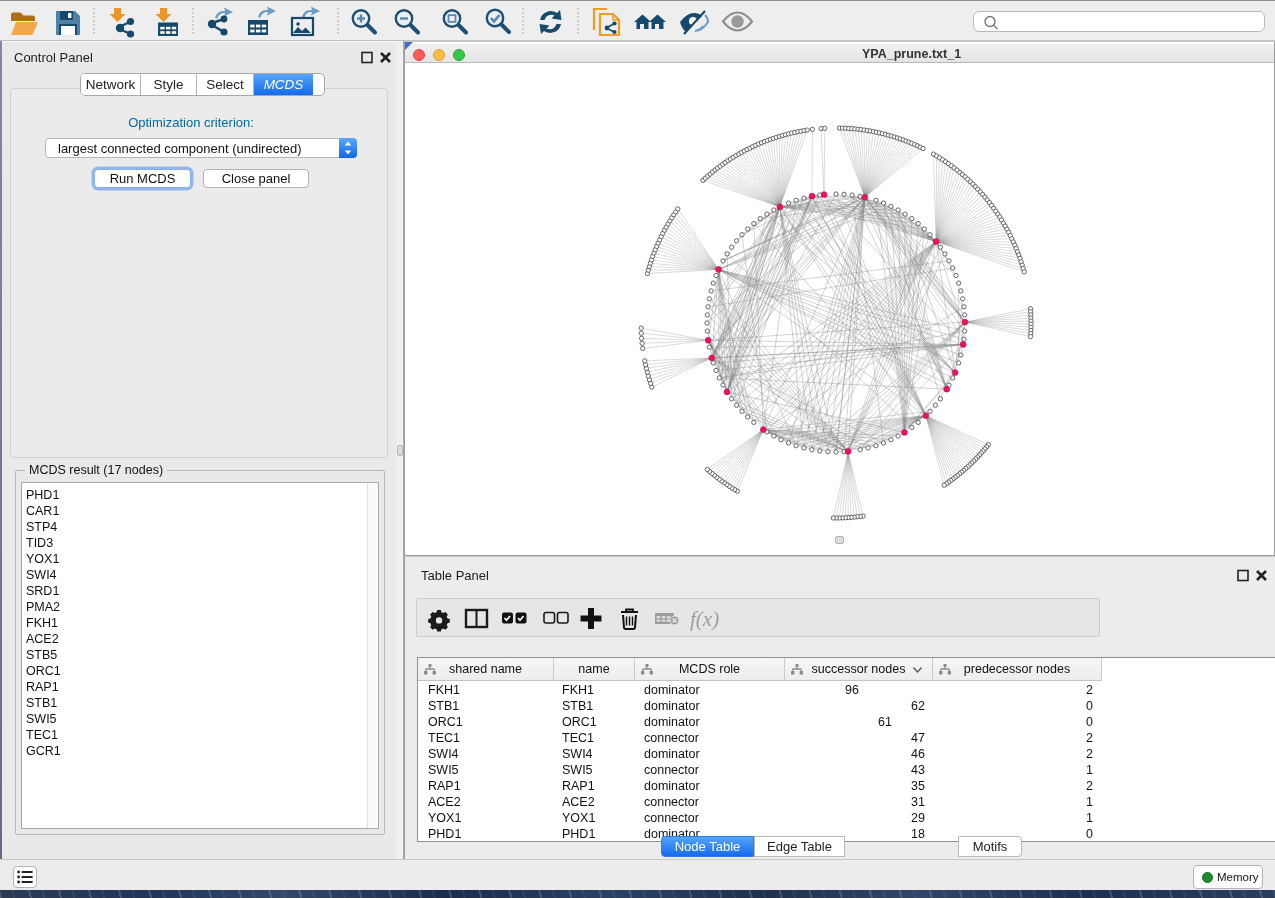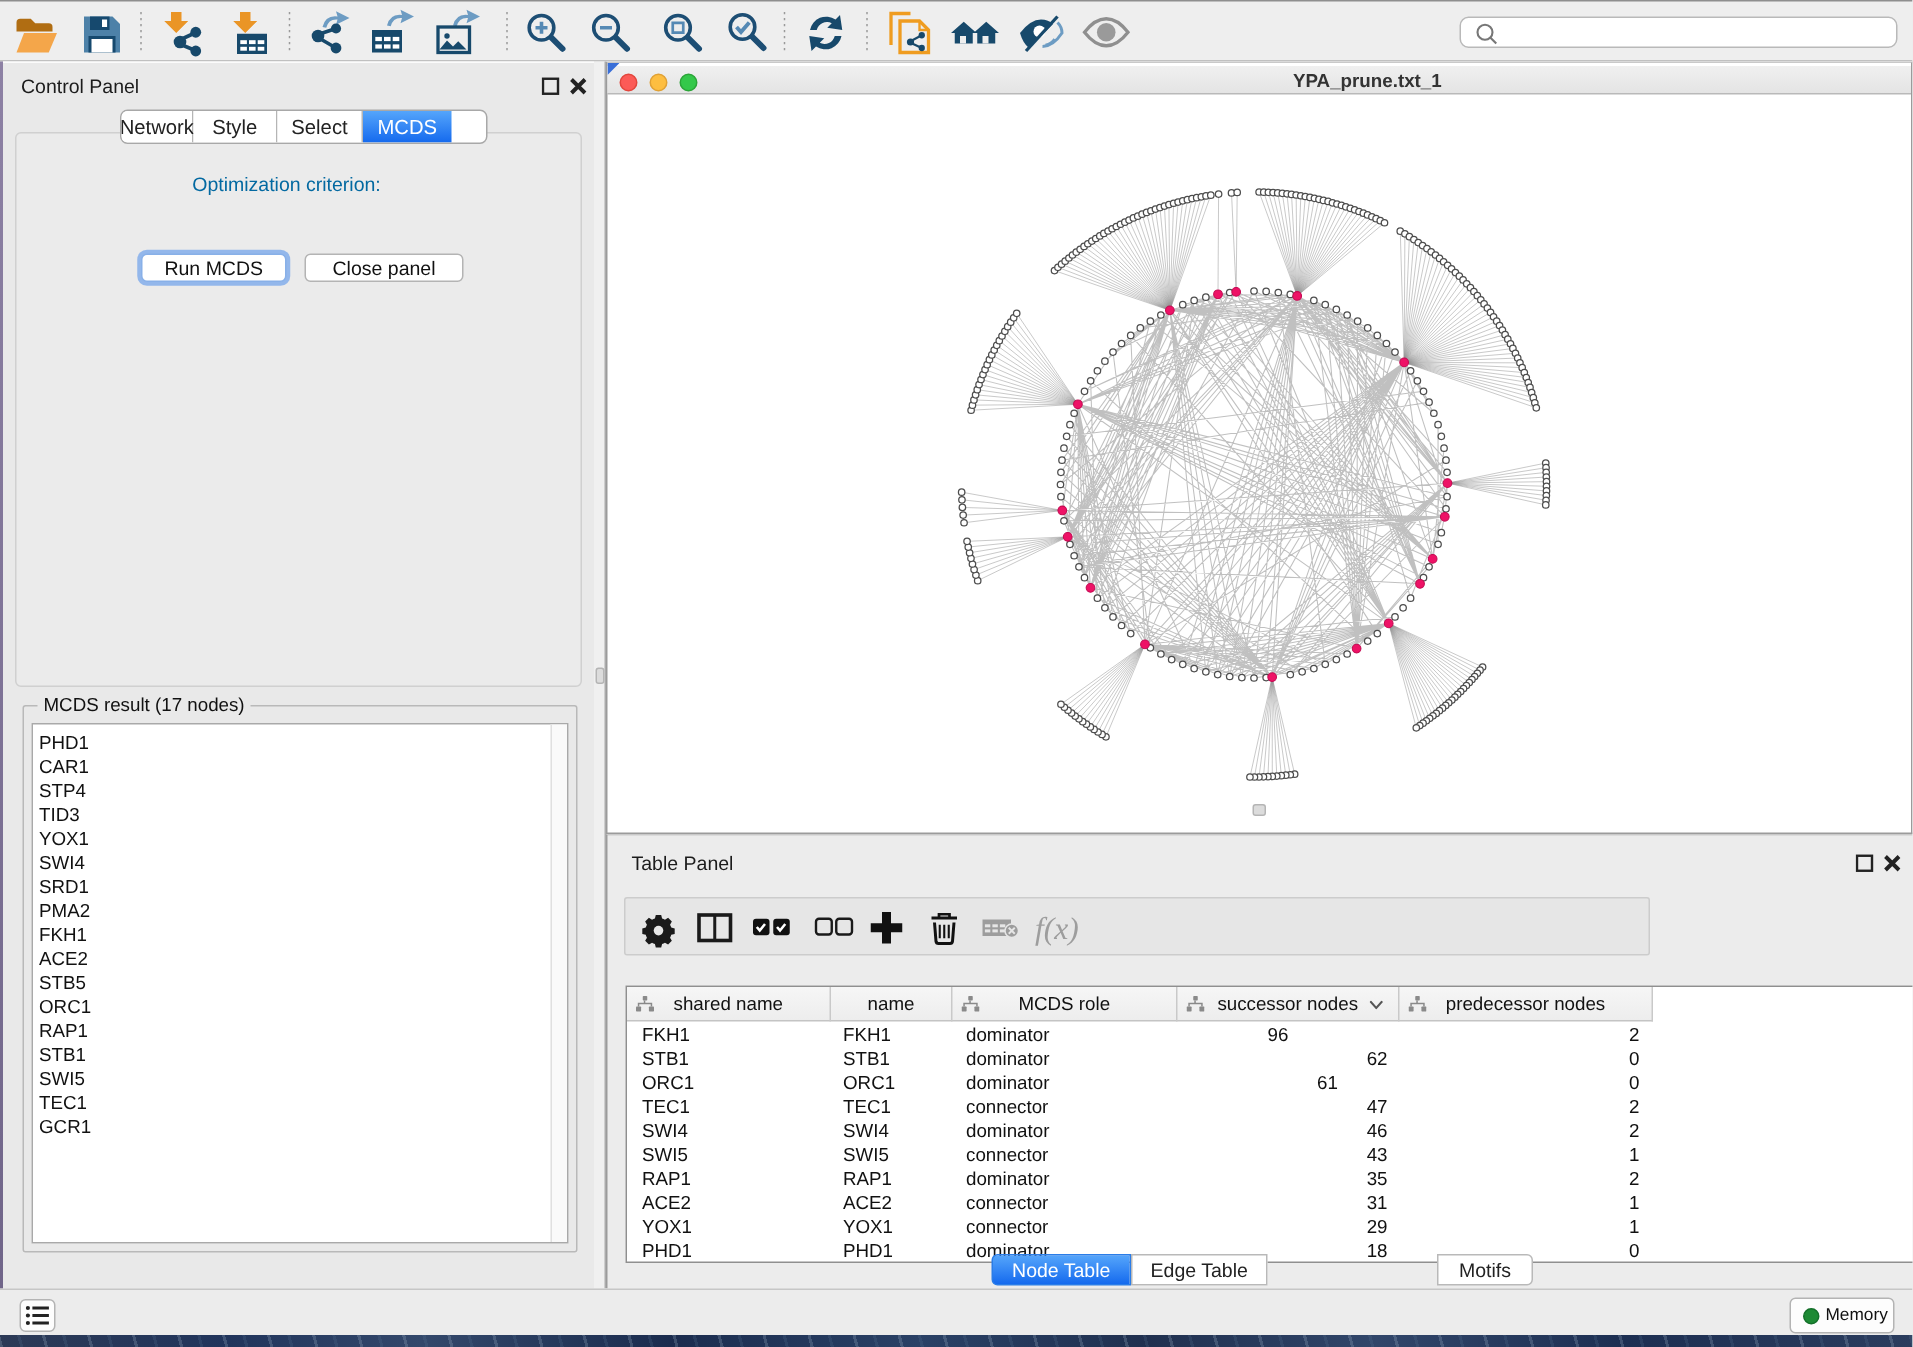--- a/index.html
+++ b/index.html
@@ -12,21 +12,21 @@
 
 #ledge { left:0; top:41px; width:2px; height:849px; background:linear-gradient(#8d81a4,#6f6488); }
 
 #cpanel { left:2px; top:41px; width:394px; height:818px; background:#e9e9e9; border-top:1px solid #fbfbfb; }
 #cpanel-title { position:absolute; left:12px; top:8px; font-size:13px; color:#1c1c1c; }
 #splitzone { left:396px; top:41px; width:8px; height:818px; background:#f0f0f0; border-right:1px solid #ababab; }
 #splith { position:absolute; left:1px; top:404px; width:6px; height:11px; background:#dcdcdc; border:1px solid #b5b5b5; border-radius:2px; }
 
 #segtabs { position:absolute; z-index:3; left:78px; top:31px; width:245px; height:23px; display:flex; border:1px solid #a8a8a8; border-radius:5px; overflow:hidden; background:#fff; }
 .seg { flex:0 0 auto; display:flex; align-items:center; justify-content:center; font-size:13.5px; color:#222; background:#fff; border-right:1px solid #b5b5b5; }
-.seg:last-child { border-right:none; }
+.seg:last-child { border-right:none;font-style:italic; }
 .seg.active { background:linear-gradient(#55a5fb,#156aee); color:#fff; border-right:none; }
 
 #mcdsbox { position:absolute; left:8px; top:46px; width:378px; height:370px; background:#ebebeb; border:1px solid #d0d0d0; border-radius:4px; }
 #optlabel { position:absolute; left:0; top:73px; width:378px; text-align:center; font-size:13px; color:#0369a1; }
 #dropdown { position:absolute; left:43px; top:96px; width:312px; height:20px; background:#fff; border:1px solid #b4b4b4; border-radius:4px; }
 #dropdown .txt { position:absolute; left:12px; top:2px; font-size:13px; color:#111; }
 #dropdown .cap { position:absolute; right:-1px; top:-1px; width:18px; height:20px; border-radius:0 4px 4px 0; background:linear-gradient(#5ba9fc,#1266e8); }
 .btn { position:absolute; height:19px; background:#fff; border:1px solid #b4b4b4; border-radius:4px; font-size:13px; color:#111; text-align:center; line-height:17px; }
 
 #grpbox { position:absolute; left:13px; top:428px; width:370px; height:365px; border:1px solid #b9b9b9; border-radius:2px; }
@@ -211,27 +211,34 @@
     </div>
 </div>
 <div class="abs" id="ledge"></div>
 <div class="abs" id="cpanel">
   <div id="cpanel-title">Control Panel</div>
     <svg width="32" height="14" viewBox="0 0 32 14" style="position:absolute;left:359px;top:9px;">
       <rect x="1" y="1.5" width="10" height="10" fill="none" stroke="#222" stroke-width="1.6"></rect>
       <path d="M20 2 l9 9 M29 2 l-9 9" stroke="#222" stroke-width="2.6"></path>
     </svg>
   <div id="segtabs">
-    <div class="seg" style="width:48px;text-align:center;">Network</div>
+    <div class="seg" style="width:60px;text-align:center;">Network</div>
     <div class="seg" style="width:56px;">Style</div>
     <div class="seg" style="width:57px;">Select</div>
     <div class="seg active" style="width:59px;">MCDS</div>
   </div>
   <div id="mcdsbox"></div>
   <div id="optlabel">Optimization criterion:</div>
+  <div id="dropdown">
+    <div class="txt">largest connected component (undirected)</div>
+    <div class="cap"><svg width="18" height="20">
+          <path d="M9 3.6 L12.2 7.4 L5.8 7.4 Z" fill="#fff"></path>
+          <path d="M9 16.4 L12.2 12.6 L5.8 12.6 Z" fill="#fff"></path>
+        </svg></div>
+  </div>
   <div class="btn" id="runbtn" style="left:92px; top:127px; width:97px; box-shadow:0 0 0 2.5px rgba(125,170,235,.8); border-color:#88b0e8;">Run MCDS</div>
   <div class="btn" style="left:201px; top:127px; width:106px;">Close panel</div>
   <div id="grpbox">
     <div id="grptitle">MCDS result (17 nodes)</div>
     <div id="mcdslist">
         <div class="sb"></div>
         <div class="li" style="top:5px;">PHD1</div>
         <div class="li" style="top:21px;">CAR1</div>
         <div class="li" style="top:37px;">STP4</div>
         <div class="li" style="top:53px;">TID3</div>

